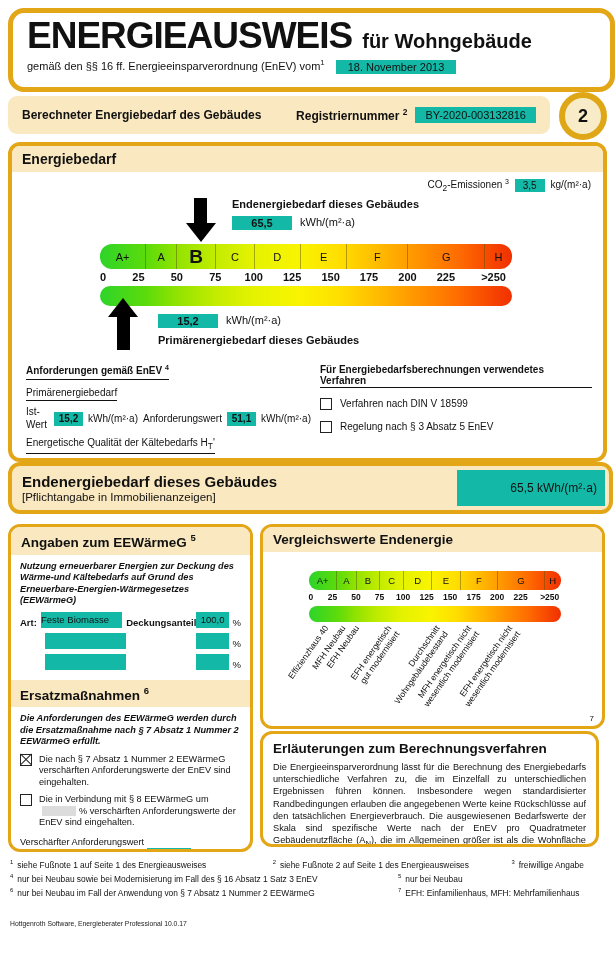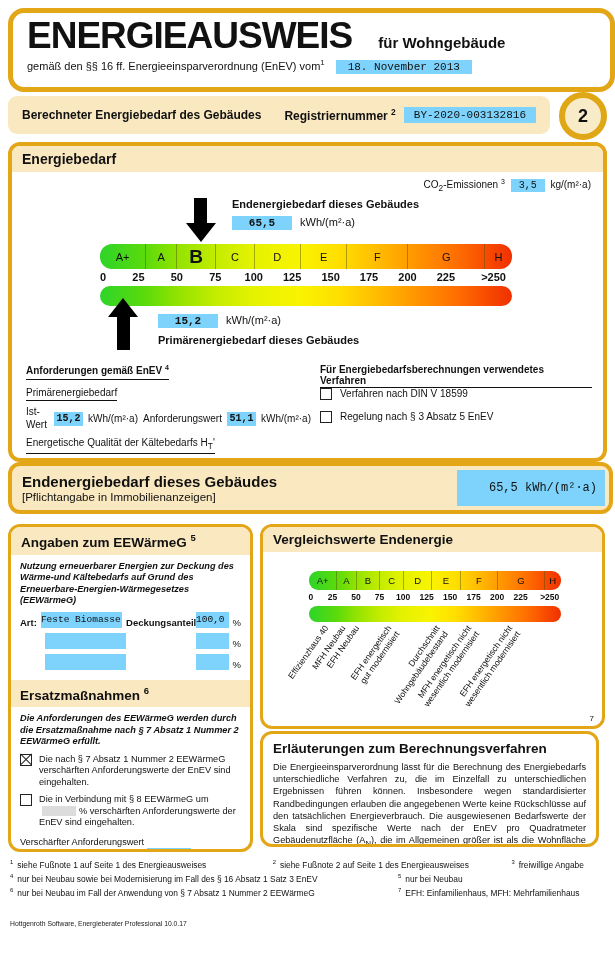--- a/index.html
+++ b/index.html
@@ -1,26 +1,26 @@
 <!DOCTYPE html>
 <html><head>
 <meta charset="utf-8">
 <style>
   html,body{margin:0;padding:0;background:#fff;}
   .page{position:relative;width:615px;height:960px;background:#fff;overflow:hidden;
         font-family:"Liberation Sans",sans-serif;color:#111;}
-  .gbox{background:#7dd3fc;display:inline-block;text-align:center;vertical-align:middle;font-family:Liberation Mono, monospace;}
+  .gbox{background:#14b8a6;display:inline-block;text-align:center;vertical-align:middle;}
   sup{font-size:70%;}
   .uline{border-bottom:1px solid #111;padding-bottom:1px;display:inline-block;}
 
   
   .header-box{position:absolute;left:8px;top:8px;width:569px;height:64px;border:5px solid #E2A616;
               border-radius:16px;padding:4px 14px 6px 14px;background:#fff;}
   .main-title{font-size:37px;font-weight:bold;letter-spacing:-1px;line-height:1.05;}
-  .title-sub{font-size:15px;font-weight:bold;margin-left:26px;}
+  .title-sub{font-size:20px;font-weight:bold;margin-left:10px;}
   .law-row{font-size:11px;margin-top:2px;}
   .law-row .gbox{padding:1px 12px;margin-left:8px;font-size:11px;}
 
   
   .bar2{position:absolute;left:8px;top:96px;width:514px;height:38px;background:#FAE8C0;border-radius:9px;
         display:flex;align-items:center;padding:0 14px;gap:8px;}
   .bar2 .t1{font-size:12px;font-weight:bold;flex:1;}
   .bar2 .t2{font-size:12px;font-weight:bold;}
   .bar2 .gbox{padding:2px 10px;font-size:11px;}
   .page-circle{position:absolute;right:8px;top:92px;width:36px;height:36px;border:6px solid #DFA616;
@@ -66,21 +66,21 @@
   .arr-up .head{width:0;height:0;border-left:15px solid transparent;border-right:15px solid transparent;
                 border-bottom:19px solid #000;}
   .arr-up .stem{height:33px;}
 
   .anf-left{position:absolute;left:14px;top:218px;width:285px;font-size:10px;line-height:1.25;}
   .anf-left .u-head{font-weight:bold;margin-bottom:7px;}
   .anf-left .u-sub{margin:6px 0 5px 0;}
   .valrow{display:flex;align-items:center;gap:5px;margin-bottom:3px;}
   .valrow .gbox{width:44px;padding:1px 0;font-weight:bold;}
   .anf-right{position:absolute;left:308px;top:218px;width:272px;font-size:10px;}
-  .anf-right .u-head{font-weight:bold;margin-bottom:0;}
+  .anf-right .u-head{font-weight:bold;margin-bottom:10px;}
   .vf-item{display:flex;align-items:flex-start;gap:8px;margin-bottom:11px;}
   .cb{width:10px;height:10px;border:1.4px solid #222;display:inline-block;position:relative;flex:none;
       background:#fff;margin-top:0px;}
   .cb.checked::before,.cb.checked::after{content:"";position:absolute;left:-3px;top:4px;width:16px;height:1.4px;
       background:#222;}
   .cb.checked::before{transform:rotate(45deg);}
   .cb.checked::after{transform:rotate(-45deg);}
 
   
   .banner{position:absolute;left:8px;top:462px;width:583px;height:44px;background:#FAE8C0;border:4px solid #E2A616;

